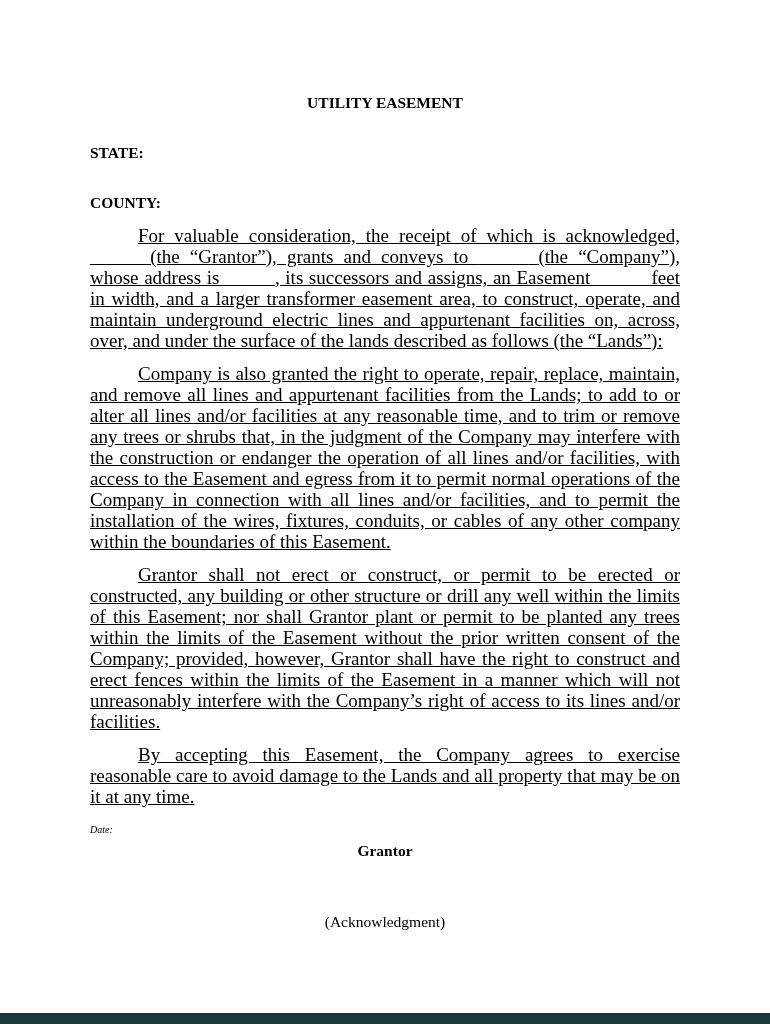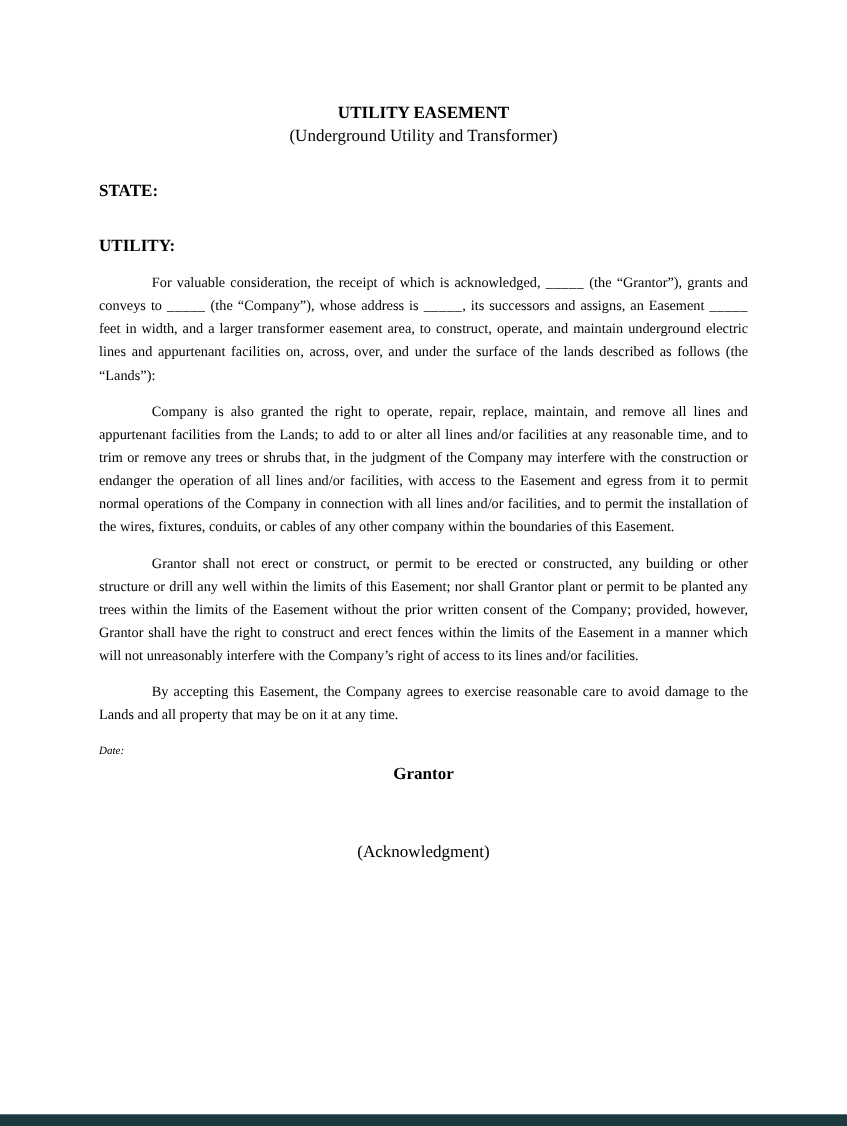--- a/index.html
+++ b/index.html
@@ -31,25 +31,26 @@
     font-size: 15.5px;
     line-height: 21px;
   }
   .heading-label {
     font-weight: bold;
     font-size: 15.5px;
     line-height: 21px;
     margin-top: 29px;
   }
   .para {
-    font-size: 13px;
+    font-size: 19px;
     line-height: 21px;
     text-align: justify;
     text-indent: 48px;
     margin: 12px 0 0 0;
+    text-decoration: underline;
   }
   .center-heading {
     text-align: center;
     font-weight: bold;
     font-size: 15.5px;
     line-height: 21px;
     margin-top: 13px;
   }
   .blank {
     letter-spacing: 0.5px;
@@ -82,24 +83,23 @@
     height: 11px;
     background: #1b3a40;
   }
 </style>
 </head>
 <body>
 
 <div class="page">
 
   <div class="doc-title">UTILITY EASEMENT</div>
-  <div class="doc-subtitle">(Underground Utility and Transformer)</div>
 
   <div class="heading-label">STATE:</div>
-  <div class="heading-label">UTILITY:</div>
+  <div class="heading-label">COUNTY:</div>
 
   <p class="para">
     <span>For valuable consideration, the receipt of which is acknowledged, </span><span class="blank">_____</span><span> (the “Grantor”), grants and conveys to </span><span class="blank">_____</span><span> (the “Company”), whose address is </span><span class="blank">_____</span><span>, its successors and assigns, an Easement </span><span class="blank">_____</span><span> feet in width, and a larger transformer easement area, to construct, operate, and maintain underground electric lines and appurtenant facilities on, across, over, and under the surface of the lands described as follows (the “Lands”):</span>
   </p>
 
 
   <p class="para">Company is also granted the right to operate, repair, replace, maintain, and remove all lines and appurtenant facilities from the Lands; to add to or alter all lines and/or facilities at any reasonable time, and to trim or remove any trees or shrubs that, in the judgment of the Company may interfere with the construction or endanger the operation of all lines and/or facilities, with access to the Easement and egress from it to permit normal operations of the Company in connection with all lines and/or facilities, and to permit the installation of the wires, fixtures, conduits, or cables of any other company within the boundaries of this Easement.</p>
 
   <p class="para">Grantor shall not erect or construct, or permit to be erected or constructed, any building or other structure or drill any well within the limits of this Easement; nor shall Grantor plant or permit to be planted any trees within the limits of the Easement without the prior written consent of the Company; provided, however, Grantor shall have the right to construct and erect fences within the limits of the Easement in a manner which will not unreasonably interfere with the Company’s right of access to its lines and/or facilities.</p>
 

